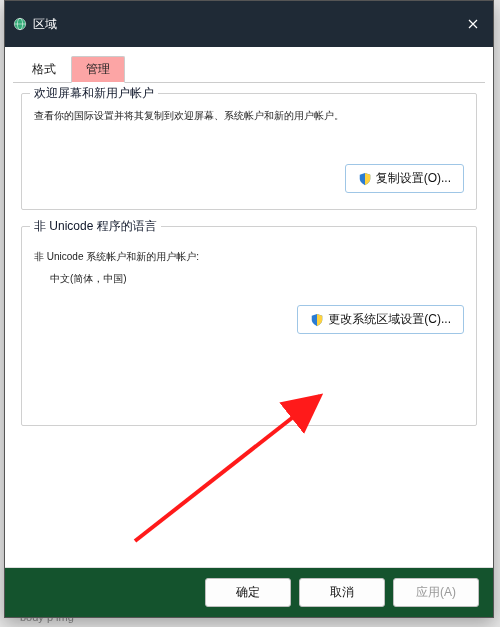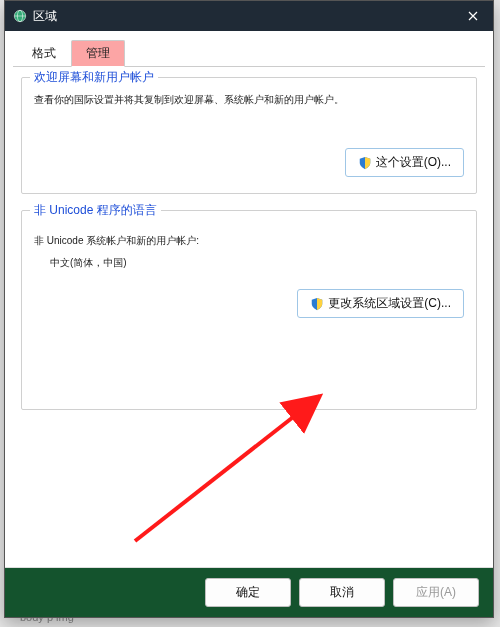--- a/index.html
+++ b/index.html
@@ -1,28 +1,28 @@
 <!DOCTYPE html>
 <html><head>
 <meta charset="utf-8">
 <style>
   * { box-sizing: border-box; margin: 0; padding: 0; font-family: "Microsoft YaHei", "Segoe UI", Tahoma, sans-serif; }
   body { width: 500px; height: 627px; background: #e8e8e8; overflow: hidden; position: relative; }
   .window { position: absolute; top: 0; left: 4px; width: 490px; height: 618px; background: #fff; border: 1px solid #555; box-shadow: 0 6px 18px rgba(0,0,0,0.3); }
-  .titlebar { height: 30px; background: #1f2a36; color: #fff; display: flex; align-items: center; padding: 0 8px; font-size: 12px; }
+  .titlebar { height: 46px; background: #1f2a36; color: #fff; display: flex; align-items: center; padding: 0 8px; font-size: 12px; }
   .titlebar .icon { width: 14px; height: 14px; margin-right: 6px; display: inline-flex; align-items: center; justify-content: center; }
   .titlebar .title { flex: 1; }
   .titlebar .close { width: 40px; height: 30px; display: flex; align-items: center; justify-content: center; cursor: pointer; margin-right: -8px; }
   .content { padding: 8px 8px 0 8px; }
   .tabs { display: flex; border-bottom: 1px solid #ccc; margin-bottom: 4px; padding-left: 4px; }
   .tab { padding: 4px 14px; font-size: 12px; border: 1px solid transparent; border-bottom: none; cursor: pointer; position: relative; top: 1px; color: #222; }
   .tab.active { border: 1px solid #ccc; border-bottom: 1px solid #fff; background: #fca5a5; border-radius: 2px 2px 0 0; }
   .tab-body { padding: 6px 8px 0 8px; }
   .group { border: 1px solid #d0d0d0; border-radius: 2px; padding: 14px 12px 16px 12px; margin-bottom: 16px; position: relative; }
-  .group-title { position: absolute; top: -9px; left: 8px; background: #fff; padding: 0 4px; font-size: 12px; color: #1d4ed8; }
+  .group-title { position: absolute; top: -9px; left: 8px; background: #fff; padding: 0 4px; font-size: 12px; color: #0f172a; }
   .group p { font-size: 10px; color: #222; line-height: 1.6; margin-bottom: 10px; }
   .group .sub { margin: 8px 0 6px 0; }
   .group .indent { padding-left: 16px; }
   .btn-row { display: flex; justify-content: flex-end; margin-top: 10px; }
   .win-btn { border: 1px solid #9fc6e6; background: #fff; padding: 5px 12px; font-size: 12px; border-radius: 3px; cursor: pointer; display: inline-flex; align-items: center; gap: 4px; color: #111; }
   .shield { width: 14px; height: 14px; flex-shrink: 0; }
   .spacer { height: 80px; }
   .footer { position: absolute; bottom: 0; left: 0; right: 0; height: 50px; border-top: 1px solid #ddd; display: flex; align-items: center; justify-content: flex-end; gap: 8px; padding: 0 14px; background: #14532d; }
   .footer-btn { min-width: 86px; padding: 5px 10px; font-size: 12px; border: 1px solid #bfbfbf; background: #fdfdfd; border-radius: 3px; cursor: pointer; text-align: center; color: #111; }
   .footer-btn.disabled { color: #999; }
@@ -63,21 +63,21 @@
         <div class="group-title">欢迎屏幕和新用户帐户</div>
         <p>查看你的国际设置并将其复制到欢迎屏幕、系统帐户和新的用户帐户。</p>
         <div class="btn-row" style="margin-top:40px;">
           <button class="win-btn">
             <span class="shield">
               <svg viewBox="0 0 16 16" width="14" height="14">
                   <path d="M8 1 L14 3 V8 C14 12 8 15 8 15 C8 15 2 12 2 8 V3 Z" fill="#2b7cd3"></path>
                   <path d="M8 1 L14 3 V8 C14 12 8 15 8 15 V1 Z" fill="#ffd23e"></path>
                 </svg>
             </span>
-            <span>这个设置(O)...</span>
+            <span>复制设置(O)...</span>
           </button>
         </div>
       </div>
 
       <div class="group" style="height:200px;">
         <div class="group-title">非 Unicode 程序的语言</div>
         <p class="sub">非 Unicode 系统帐户和新的用户帐户:</p>
         <p class="indent">中文(简体，中国)</p>
         <div class="btn-row" style="margin-top:18px;">
           <button class="win-btn">

